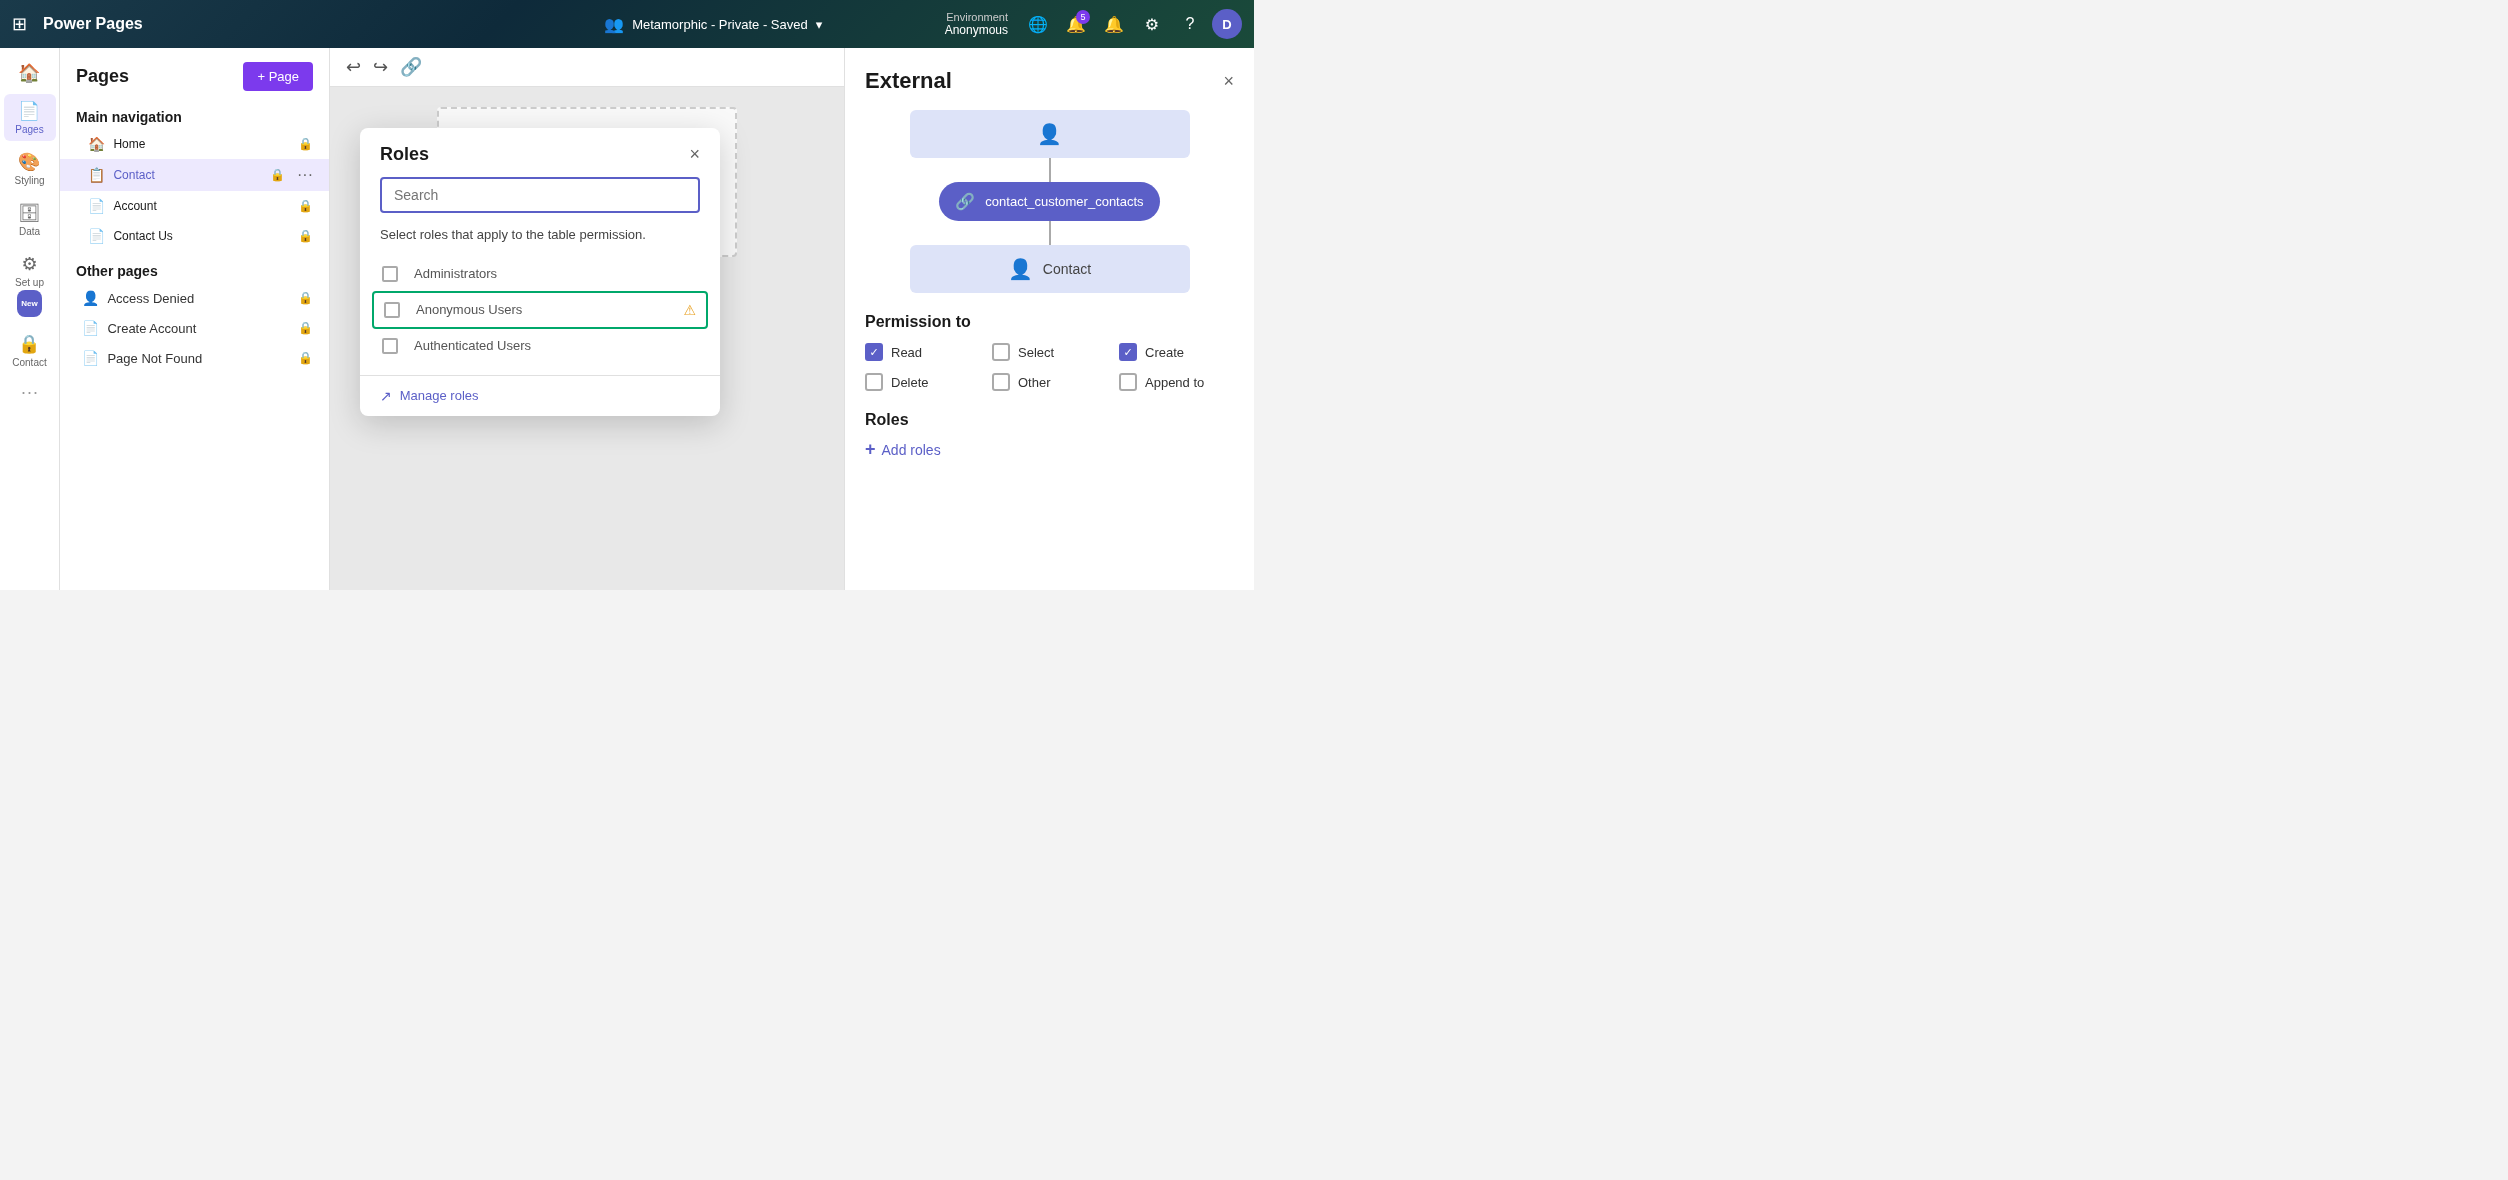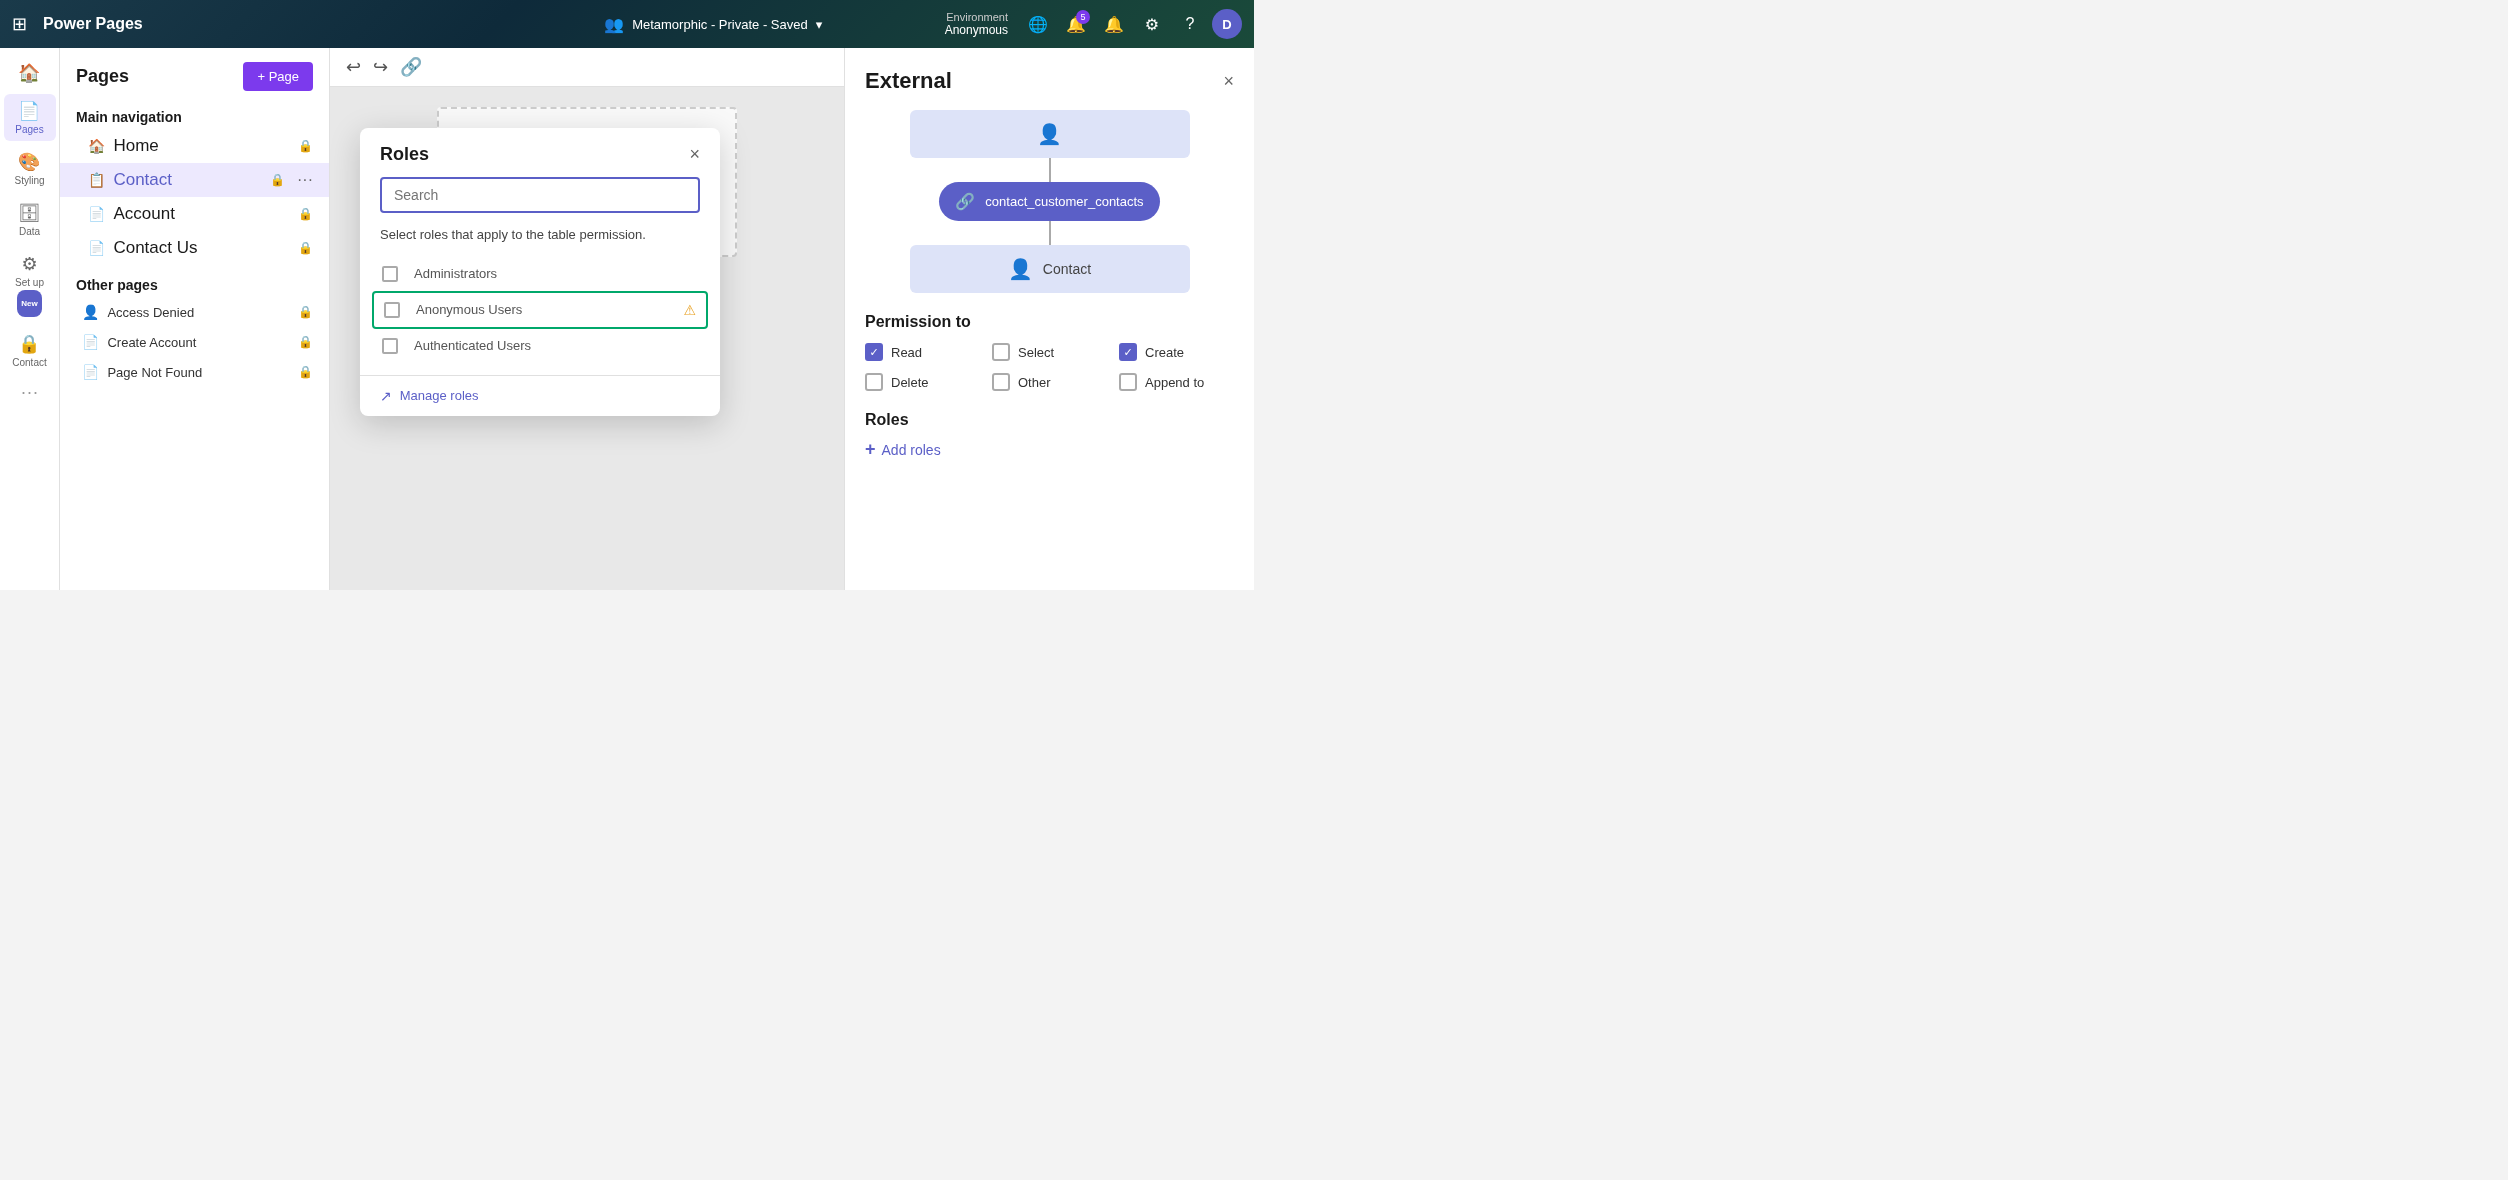--- a/index.html
+++ b/index.html
@@ -56,21 +56,21 @@
       background: #7c3aed; color: white; border: none; border-radius: 4px;
       padding: 7px 14px; font-size: 13px; cursor: pointer; display: flex; align-items: center; gap: 6px;
     }
     .section-title { font-size: 14px; font-weight: 600; color: #1a1a1a; padding: 8px 16px 4px; }
     .nav-item {
       display: flex; align-items: center; padding: 7px 16px 7px 28px; gap: 8px;
       cursor: pointer; position: relative;
     }
     .nav-item.active { background: #ede9fe; }
     .nav-item .nav-icon { font-size: 14px; color: #666; }
-    .nav-item .nav-label { font-size: 17px; color: #1a1a1a; flex: 1; }
+    .nav-item .nav-label { font-size: 12px; color: #1a1a1a; flex: 1; }
     .nav-item.active .nav-label { color: #5b5fc7; font-weight: 500; }
     .nav-item .lock-icon { font-size: 12px; color: #666; }
     .nav-item .dots-icon { font-size: 16px; color: #666; margin-left: 4px; }
     .other-pages { font-size: 14px; font-weight: 600; color: #1a1a1a; padding: 12px 16px 4px; }
     .other-nav-item {
       display: flex; align-items: center; padding: 7px 16px 7px 22px; gap: 8px; cursor: pointer;
     }
     .other-nav-item .nav-icon { font-size: 14px; color: #666; }
     .other-nav-item .nav-label { font-size: 13px; color: #333; flex: 1; }
     .other-nav-item .lock-icon { font-size: 12px; color: #666; }

